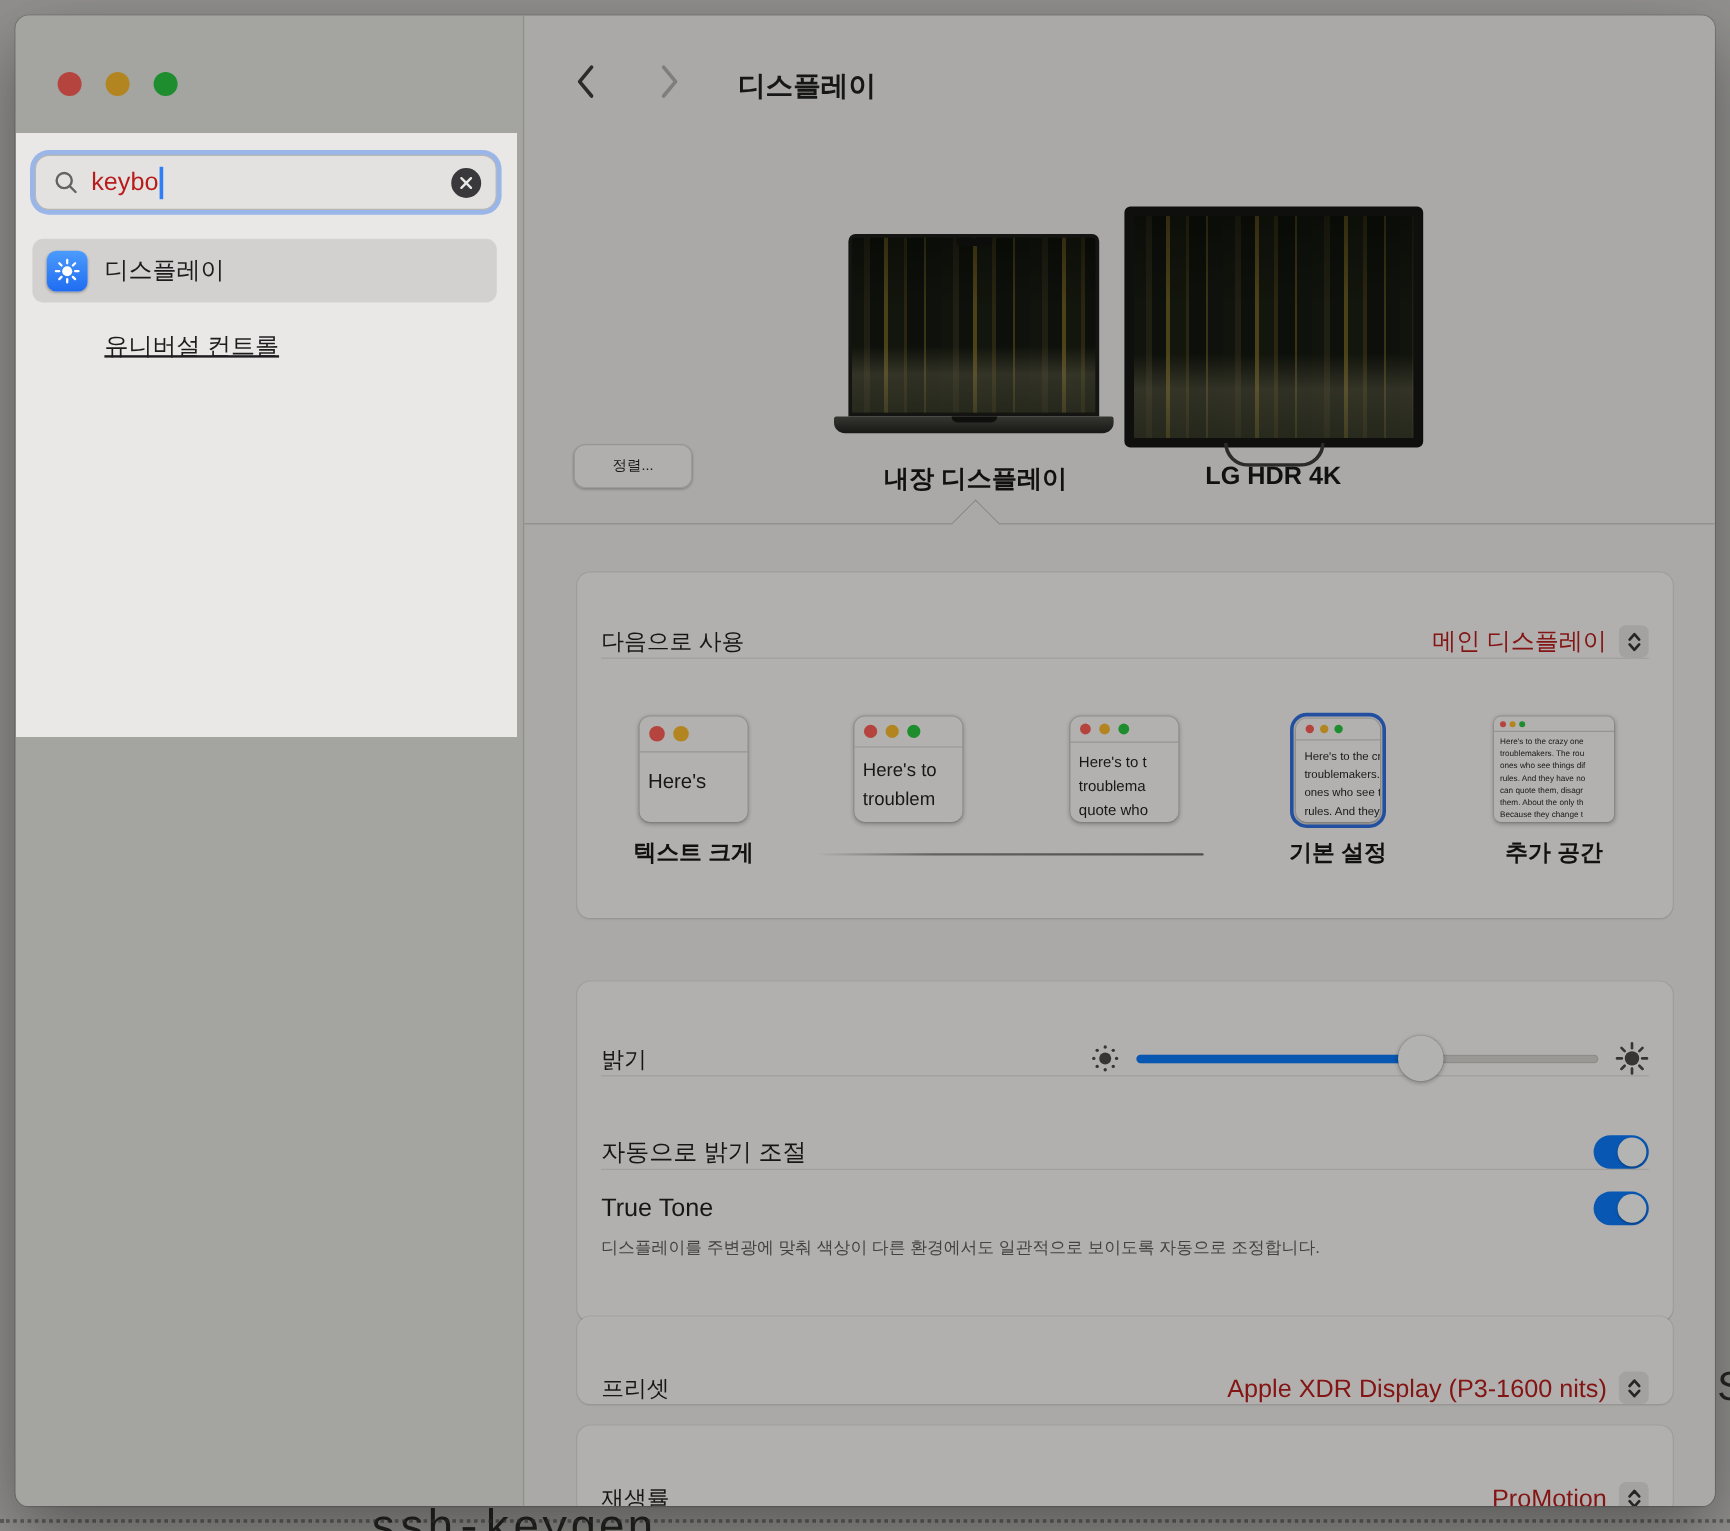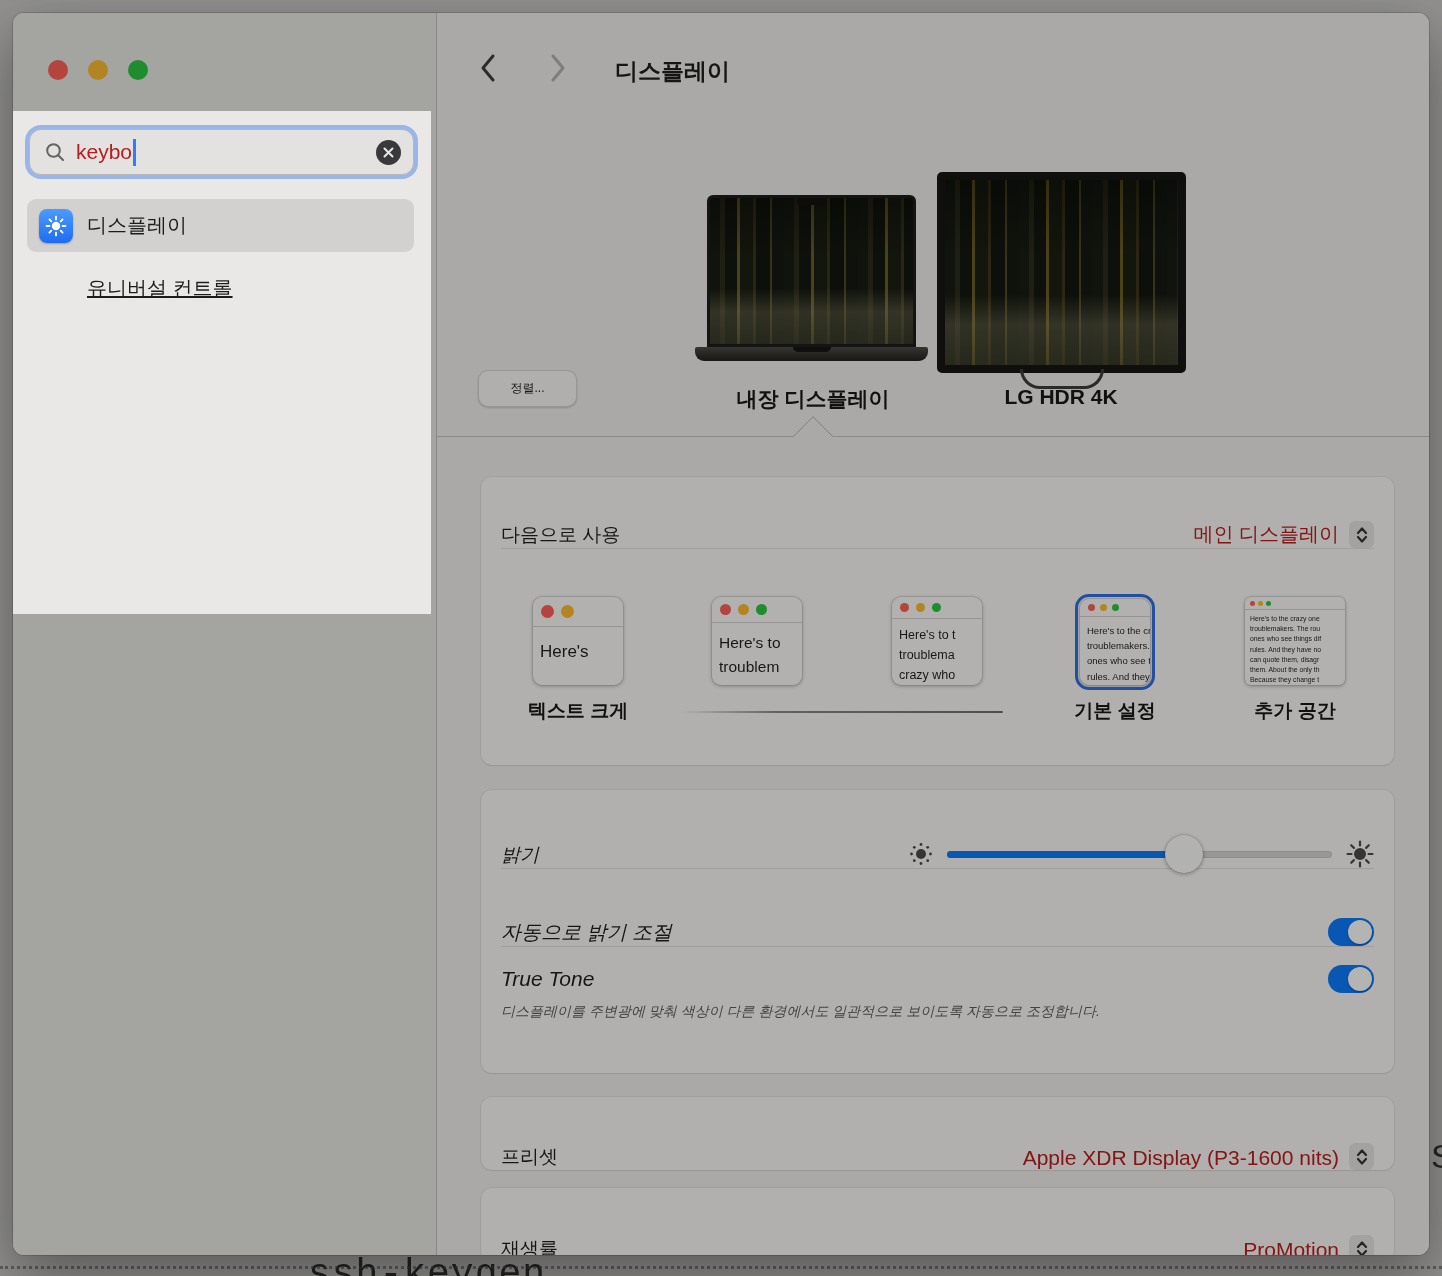--- a/index.html
+++ b/index.html
@@ -161,21 +161,21 @@
   .opt-label{
     position:absolute;top:149px;transform:translateX(-50%);
     font-size:19px;font-weight:600;color:#161616;white-space:nowrap;
   }
   .opt-line{
     position:absolute;left:199px;width:323px;top:162px;height:2px;
     background:linear-gradient(90deg,rgba(110,109,107,0),rgba(110,109,107,.8) 30%,#6e6d6b);
     border-radius:1px;
   }
   
-  .card2{top:777px;height:283px;font-style:italic;}
+  .card2{top:805px;height:283px;}
   .bright-row{height:78px;}
   .slider-wrap{display:flex;align-items:center;margin-left:auto;gap:14px;}
   .slider{position:relative;width:385px;height:7px;border-radius:4px;background:#d8d7d5;box-shadow:inset 0 0 0 1px rgba(0,0,0,.07);}
   .slider .fill{position:absolute;left:0;top:0;bottom:0;border-radius:4px;background:var(--accent);}
   .slider .thumb{
     position:absolute;top:50%;width:38px;height:38px;border-radius:50%;
     background:#fdfdfd;transform:translate(-50%,-50%);
     box-shadow:0 1px 4px rgba(0,0,0,.35), 0 0 0 .5px rgba(0,0,0,.12);
   }
   .toggle-row{height:77px;}
@@ -337,21 +337,21 @@
         <div class="opt" style="left:456px;top:0;bottom:0;">
           <div class="mini" style="width:90px;height:88px;left:0;">
             <div class="bar" style="height:22px;">
               <span class="d" style="width:9px;height:9px;background:var(--traffic_red,#ff5f57);"></span>
               <span class="d" style="width:9px;height:9px;background:var(--traffic_yellow,#febc2e);"></span>
               <span class="d" style="width:9px;height:9px;background:var(--traffic_green,#28c840);"></span>
             </div>
             <div class="body" style="font-size:12.5px;line-height:1.6;padding-top:6px;">
               <div>Here's to t</div>
               <div>troublema</div>
-              <div>crazy who</div>
+              <div>quote who</div>
             </div>
           </div>
         </div>
 
         <div class="opt" style="left:634px;top:0;bottom:0;">
           <div class="mini selected" style="width:70px;height:86px;left:0;">
             <div class="bar" style="height:18px;gap:5px;">
               <span class="d" style="width:7px;height:7px;background:var(--traffic_red,#ff5f57);"></span>
               <span class="d" style="width:7px;height:7px;background:var(--traffic_yellow,#febc2e);"></span>
               <span class="d" style="width:7px;height:7px;background:var(--traffic_green,#28c840);"></span>

